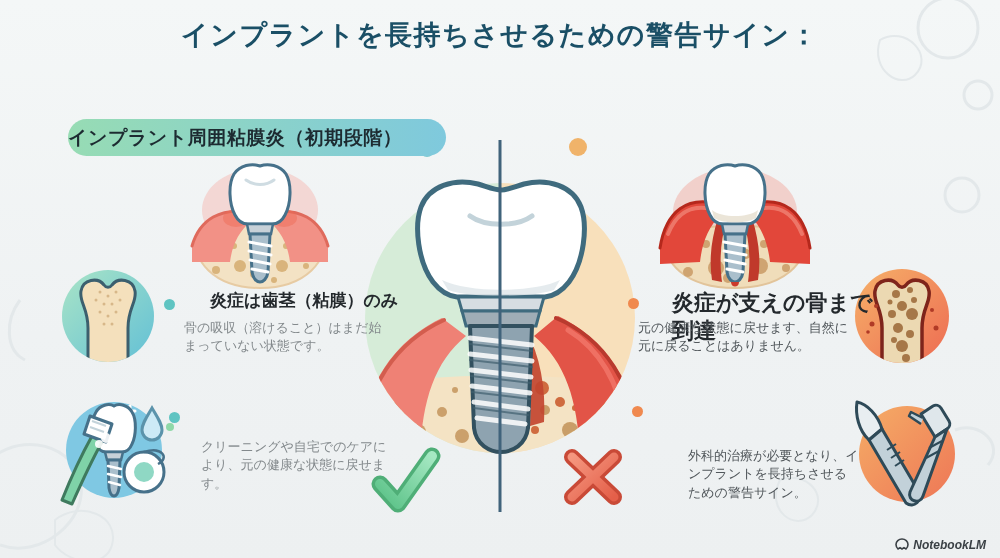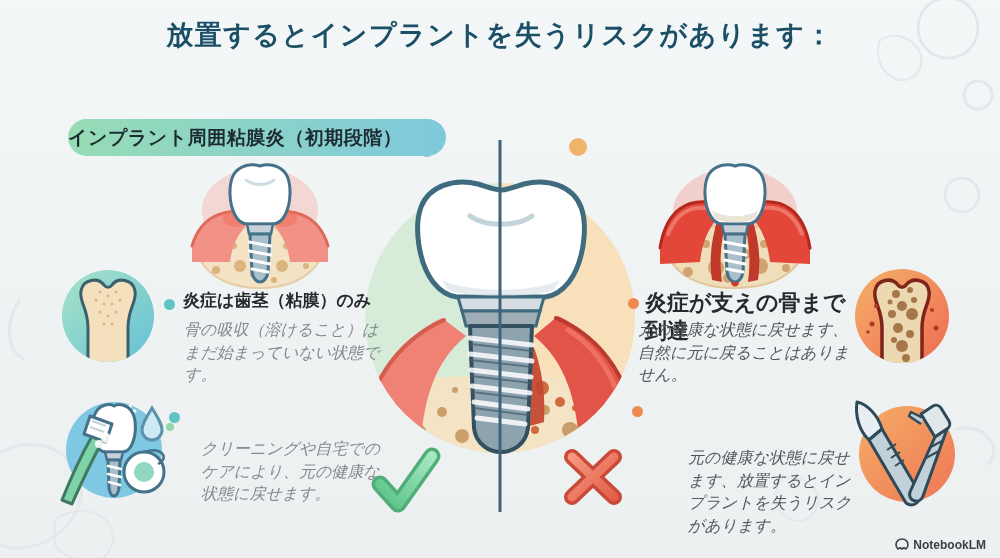--- a/index.html
+++ b/index.html
@@ -21,29 +21,29 @@
     font-weight:bold; font-size:19px; color:#1d2b31; letter-spacing:0.5px; }
   .badge-left  { left:68px;  top:119px; width:378px;
     background:linear-gradient(90deg,#97dcb4 0%,#7fc9dd 100%); }
   .badge-right { left:578px; top:119px; width:334px;
     background:linear-gradient(90deg,#f4b064 0%,#ec6a52 100%); }
 
   
   .dot { width:11px; height:11px; border-radius:50%; }
   .dot-teal   { background:#5fc4c2; }
   .dot-orange { background:#f0894f; }
-  .pt-title { font-weight:bold; color:#24292d; font-size:17px; line-height:1.25; white-space:pre-line; }
+  .pt-title { font-weight:bold; color:#24292d; font-size:17px; line-height:1.25; white-space:pre-line;margin-left:27px; }
   .pt-title-r { font-size:22px; }
-  .pt-desc  { font-size:16px; line-height:1.42;font-style:italic; }
+  .pt-desc  { font-size:13px; line-height:1.42; }
   .desc-l   { color:#83898c; }
   .desc-r   { color:#51575b; }
 
   
   .brand { right:14px; bottom:6px; display:flex; align-items:flex-end; gap:4px;
-    color:#3a4045; font-size:12px; font-weight:bold; }
+    color:#3a4045; font-size:12px; font-weight:bold;font-style:italic; }
 
   .deco { pointer-events:none; }
 </style>
 </head>
 <body>
 
 <div id="stage">
 
   <svg class="abs deco" width="1000" height="558" style="left:0;top:0">
     <g fill="none" stroke="#e3e8ea" stroke-width="3">
@@ -56,21 +56,21 @@
       <path d="M20,300 C5,320 5,350 25,360"></path>
       <path d="M780,480 C805,470 830,495 812,515 C795,532 765,510 780,480 Z" stroke-width="2"></path>
       <path d="M955,430 C980,420 1005,445 988,465"></path>
     </g>
     <circle cx="427" cy="150" r="7" fill="#7fc9cf"></circle>
     <circle cx="578" cy="147" r="9" fill="#f0b36a"></circle>
     <circle cx="170" cy="427" r="4" fill="#8fd8a8"></circle>
   </svg>
 
   <div class="abs title">
-    <div>放置するとインプラントを失うリスクがあります：</div>
+    <div>インプラントを長持ちさせるための警告サイン：</div>
   </div>
 
   <div class="abs badge badge-left">
     <span>インプラント周囲粘膜炎（初期段階）</span>
   </div>
 
   <svg class="abs" width="144" height="132" viewBox="0 0 144 132" style="left:188px;top:160px">
     <ellipse cx="72" cy="50" rx="58" ry="42" fill="#f6b9b4" opacity="0.5"></ellipse>
     <path d="M8,78 C12,70 32,64 72,64 C112,64 132,70 136,78 C140,98 120,128 72,128 C24,128 4,98 8,78 Z" fill="#f3e2c4" stroke="#e7cba3" stroke-width="2"></path>
     <g fill="#d9b47c">
@@ -365,21 +365,21 @@
   <div class="abs pt-desc desc-l" style="left:184px;top:319px;width:208px">骨の吸収（溶けること）はまだ始まっていない状態です。</div>
 
   <div class="abs dot dot-teal" style="left:169px;top:412px"></div>
   <div class="abs pt-desc desc-l" style="left:201px;top:438px;width:190px">クリーニングや自宅でのケアにより、元の健康な状態に戻せます。</div>
 
   <div class="abs dot dot-orange" style="left:628px;top:298px"></div>
   <div class="abs pt-title pt-title-r" style="left:645px;top:289px;width:220px">炎症が支えの骨まで到達</div>
   <div class="abs pt-desc desc-r" style="left:638px;top:319px;width:220px">元の健康な状態に戻せます、自然に元に戻ることはありません。</div>
 
   <div class="abs dot dot-orange" style="left:632px;top:406px"></div>
-  <div class="abs pt-desc desc-r" style="left:688px;top:447px;width:172px">元の健康な状態に戻せます、放置するとインプラントを失うリスクがあります。</div>
+  <div class="abs pt-desc desc-r" style="left:688px;top:447px;width:172px">外科的治療が必要となり、インプラントを長持ちさせるための警告サイン。</div>
 
   <div class="abs brand">
     <svg width="14" height="14" viewBox="0 0 14 14">
       <path d="M7,1 C10.3,1 13,3.4 13,6.6 C13,8.4 12.2,9.9 11,10.9 L9,9.6 L7,11 L5,9.6 L3,10.9 C1.8,9.9 1,8.4 1,6.6 C1,3.4 3.7,1 7,1 Z" fill="none" stroke="#3a4045" stroke-width="1.6"></path>
     </svg>
     <span>NotebookLM</span>
   </div>
 
 </div>
 

